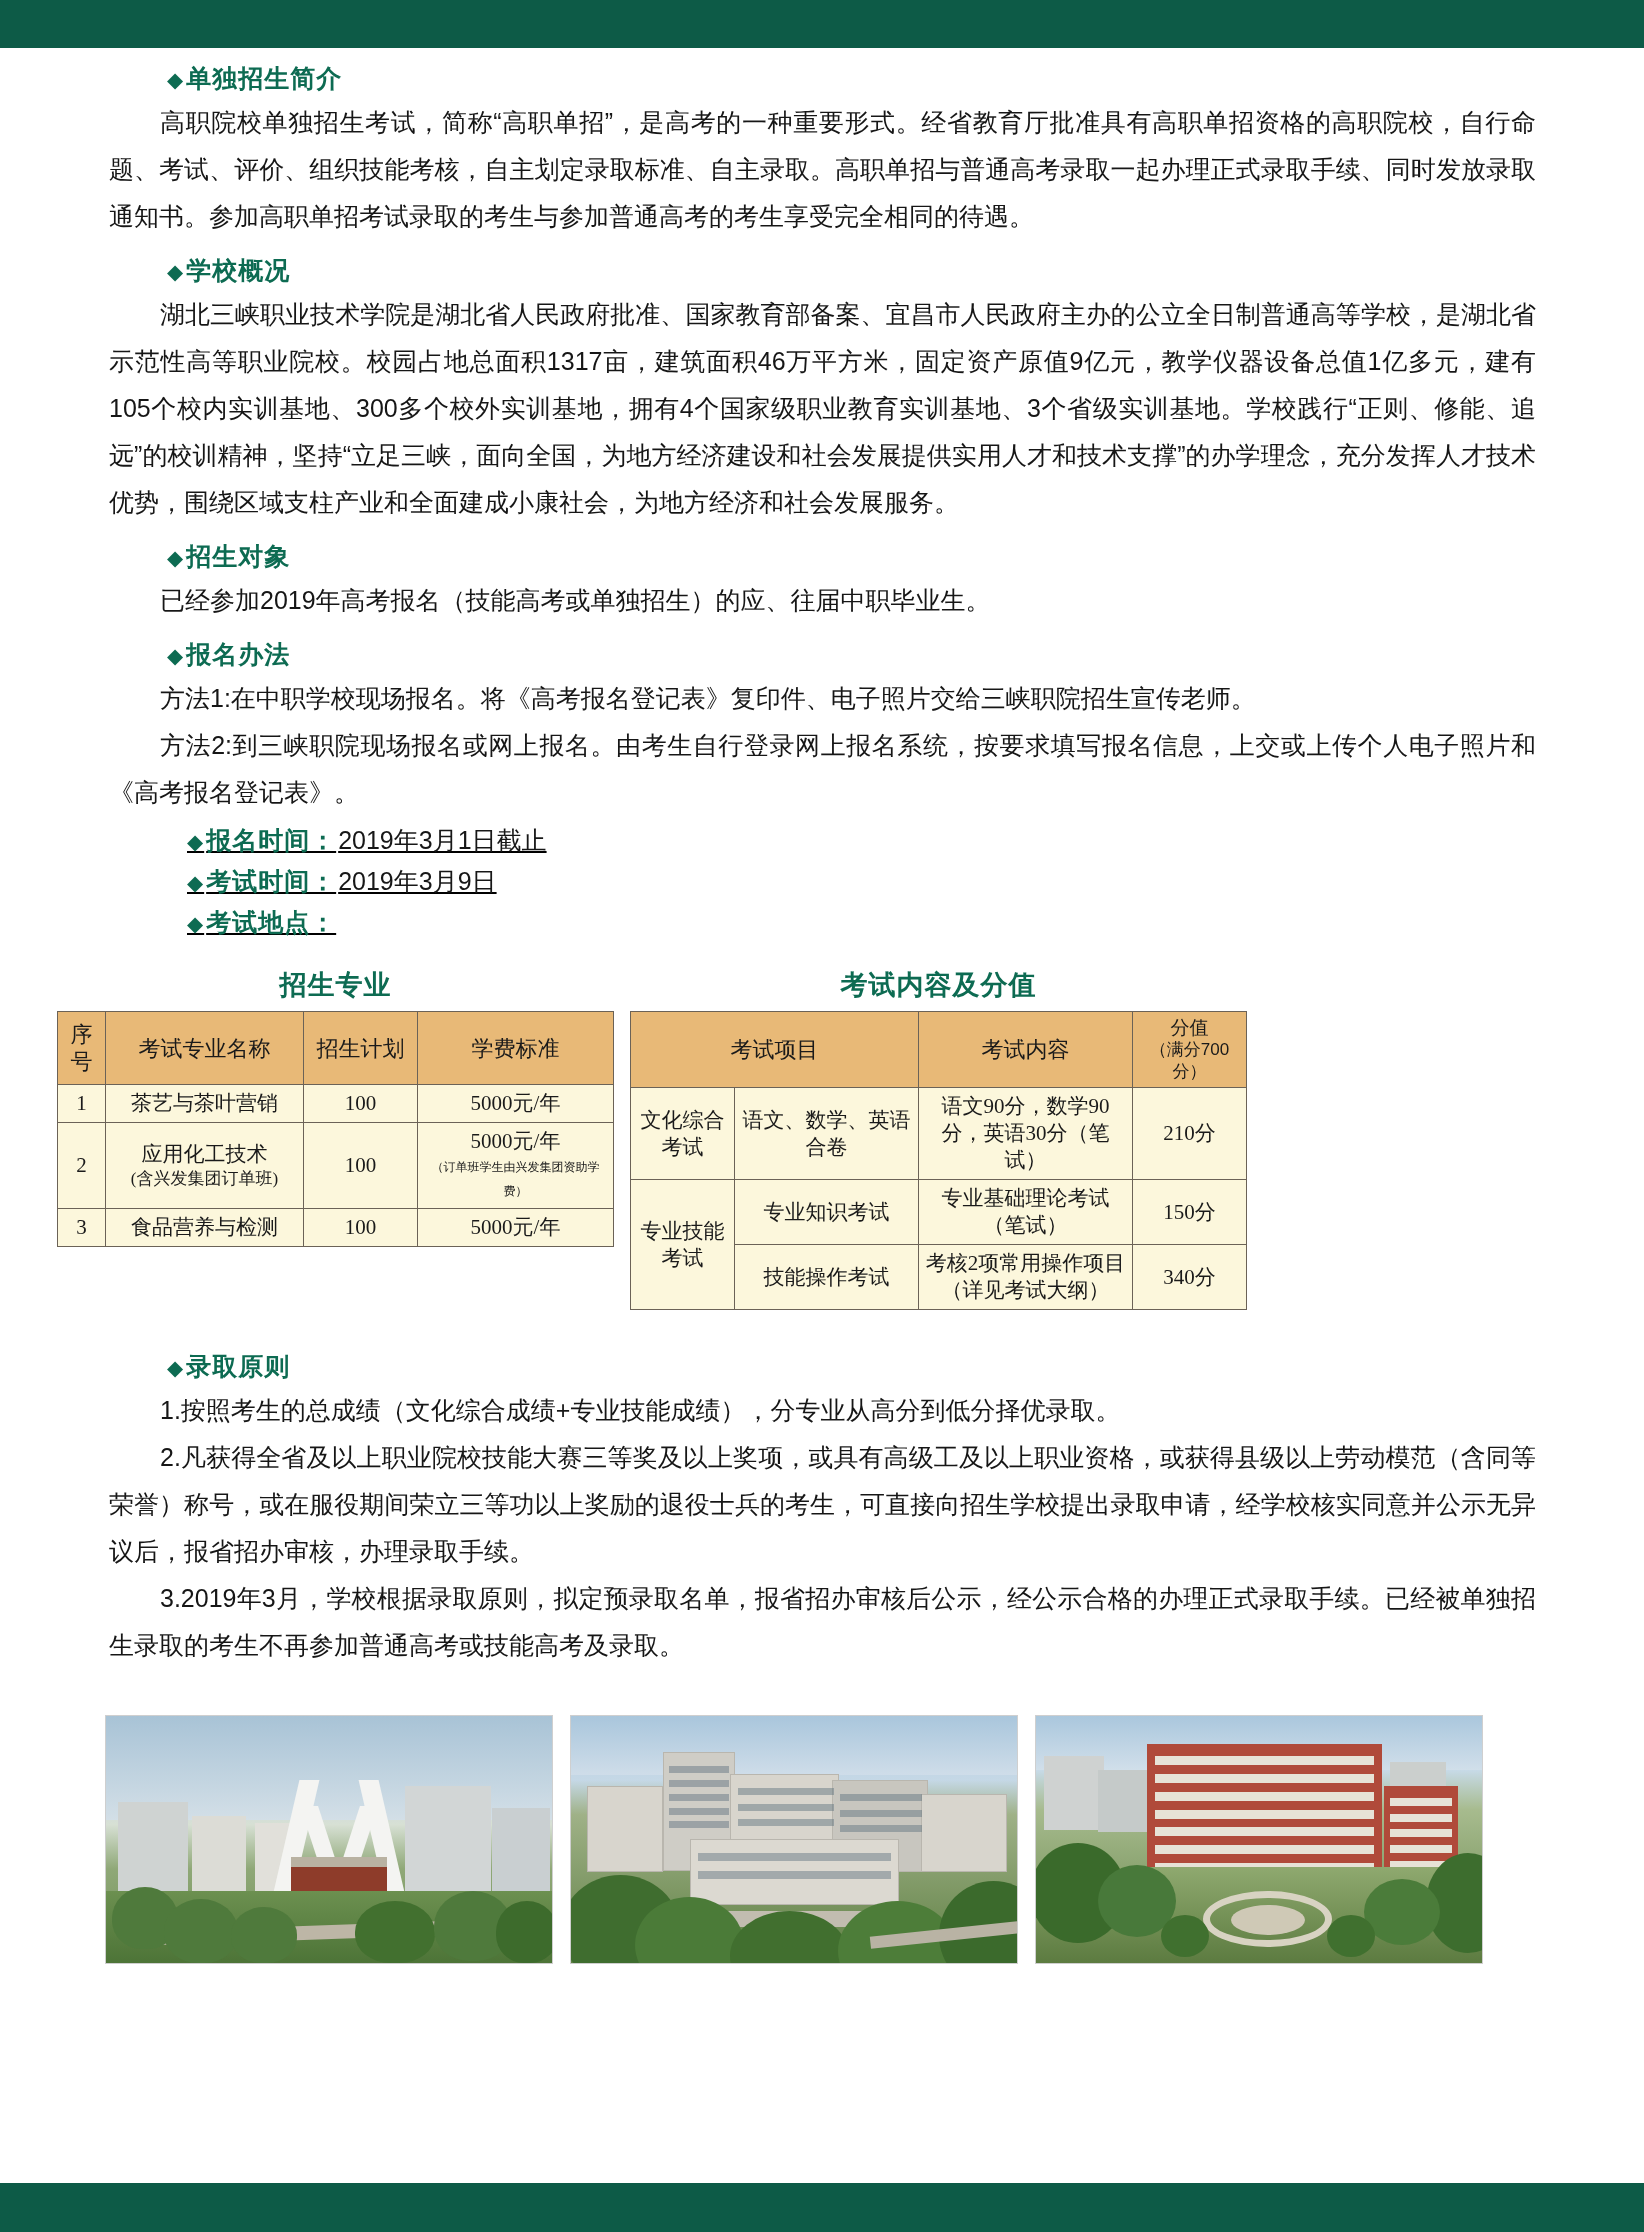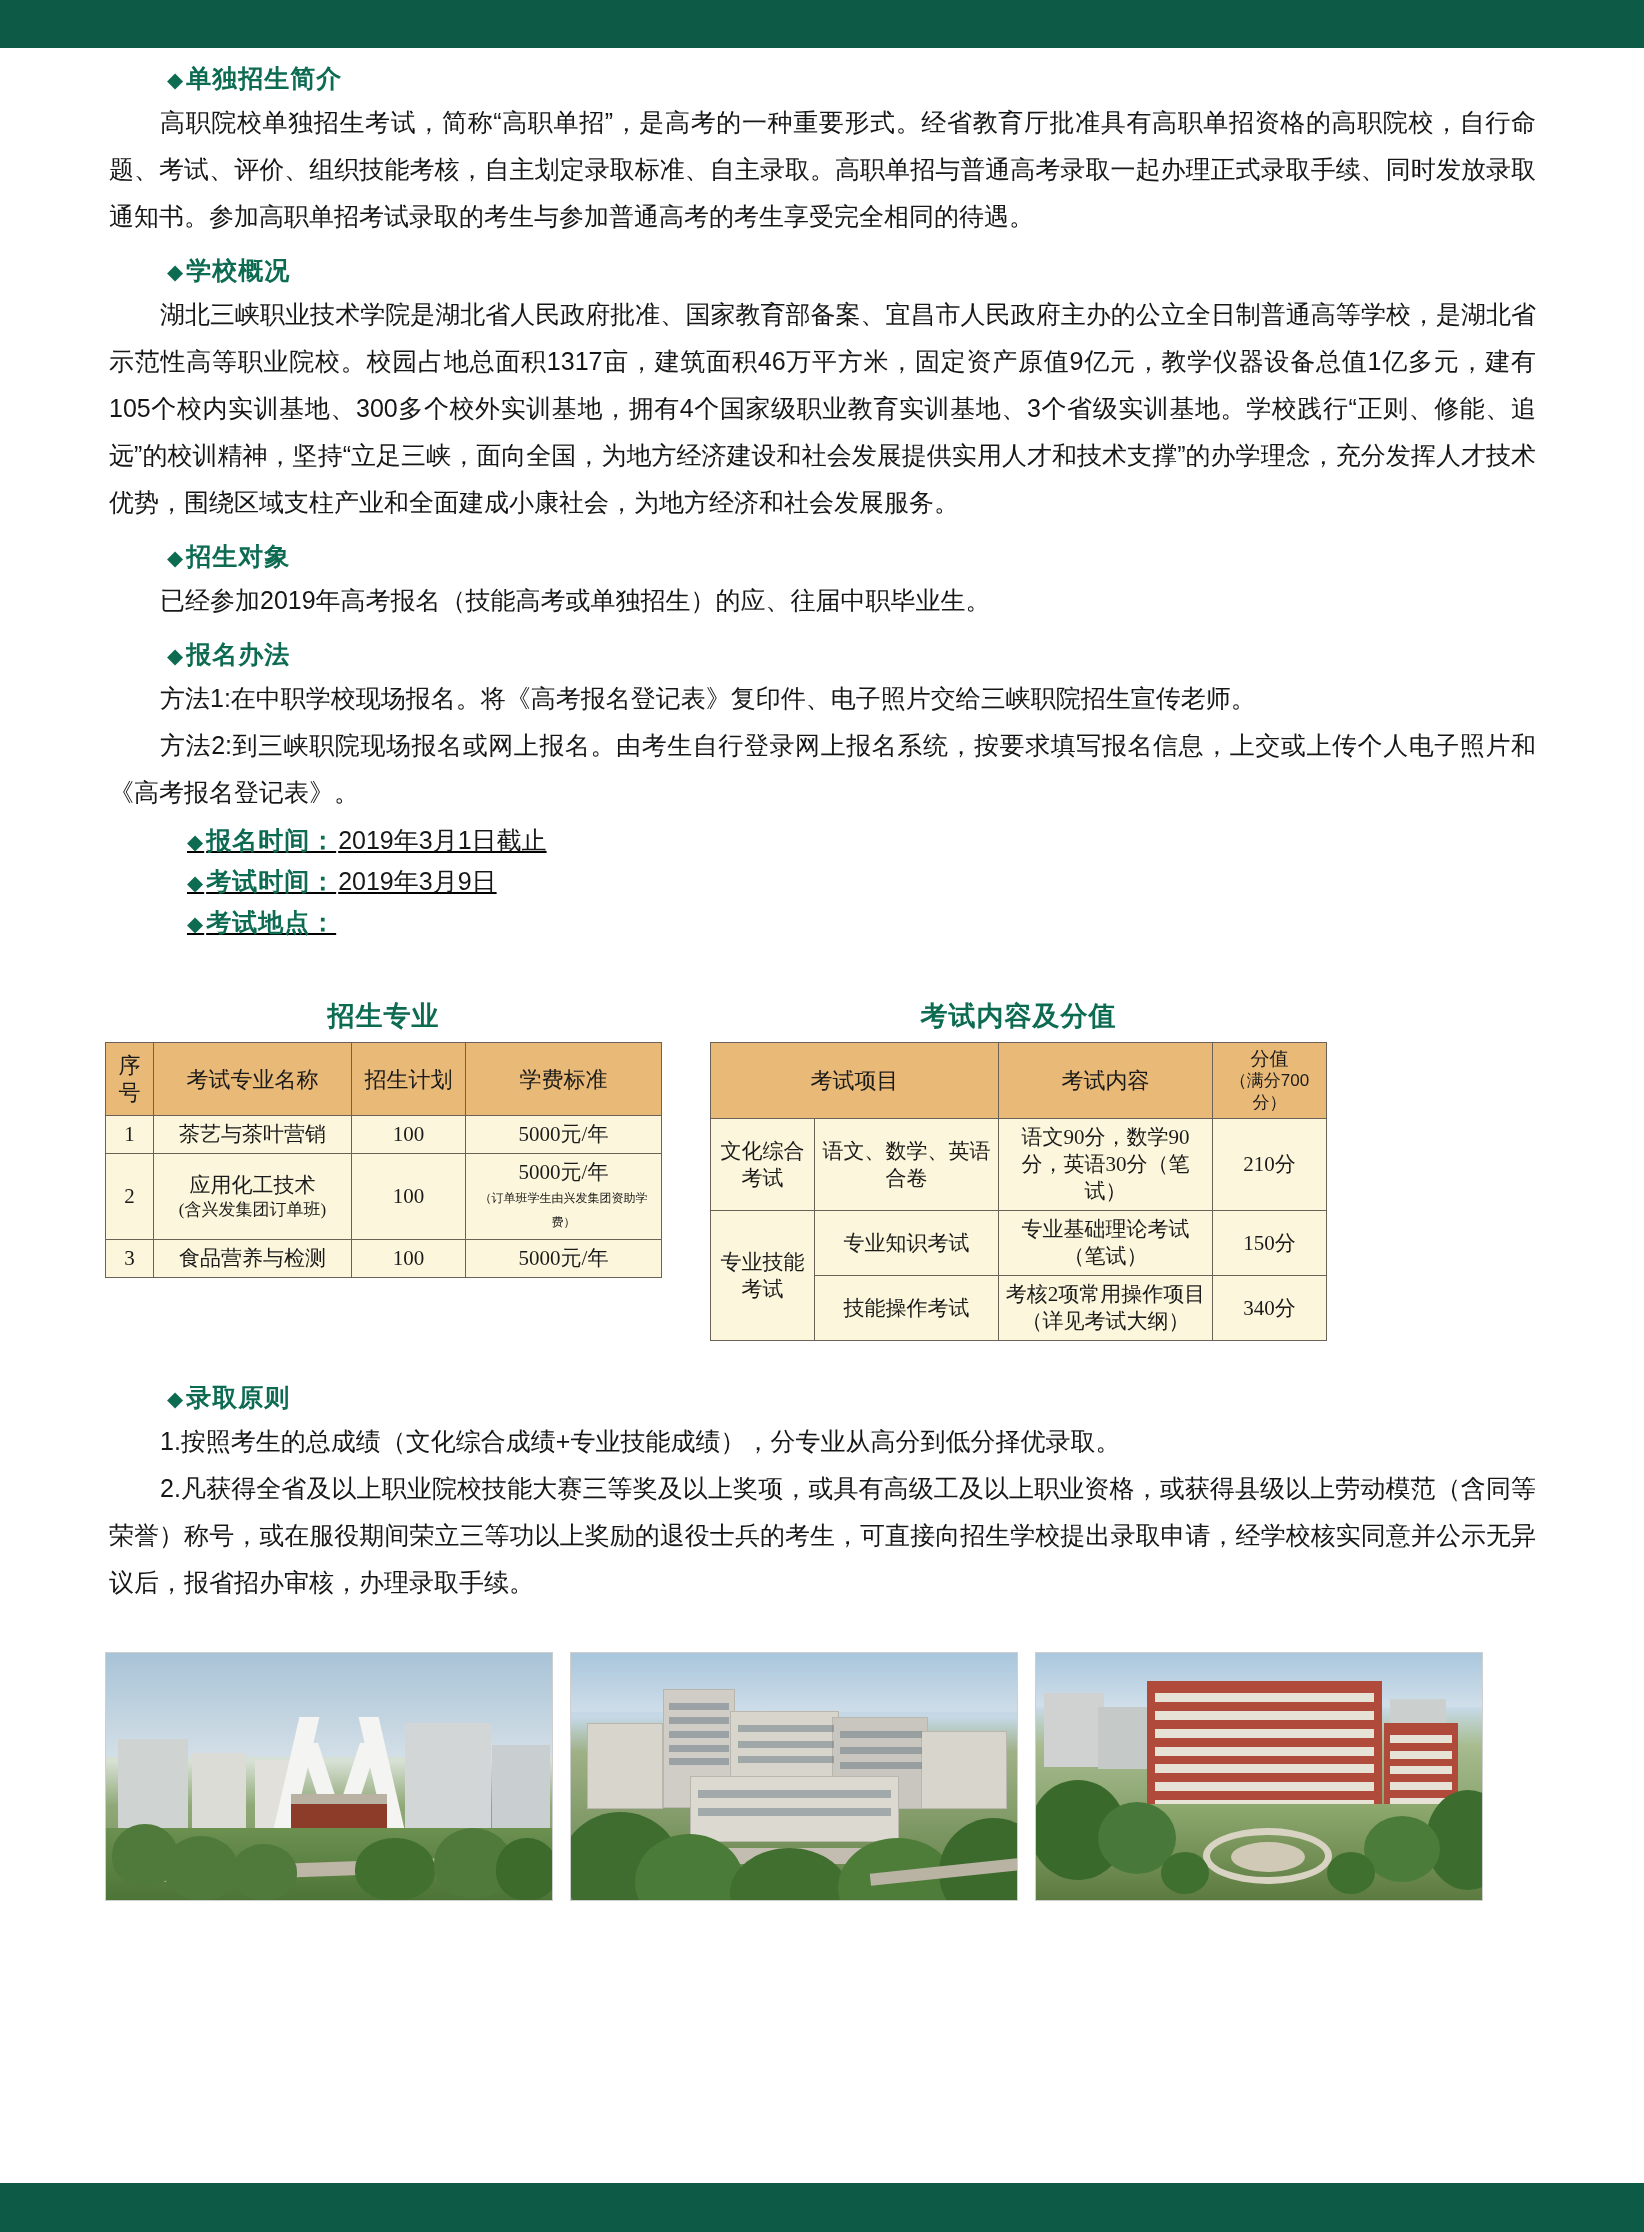--- a/index.html
+++ b/index.html
@@ -51,24 +51,24 @@
     color:#161616;
     text-align:justify;
     text-justify:inter-ideograph;
     text-indent:51px;
     letter-spacing:0px;
   }
 
   
   .tables{
     position:relative;
-    margin-top:59px;
-    padding:0 109px 0 105px;
+    margin-top:28px;
+    padding:0 109px 0 57px;
     display:flex;
-    gap:48px;
+    gap:16px;
     align-items:flex-start;
   }
   .tbl-wrap{ position:relative; }
   .tbl-title{
     color:#0d6b52;
     font-weight:bold;
     font-size:27px;
     text-align:center;
     margin-bottom:8px;
     letter-spacing:1px;
@@ -293,20 +293,21 @@
       </table>
     </div>
 
   </div>
 
   <div class="hd-row" style="margin-top:40px;">
     <span class="hd"><span class="dia">◆</span><span>录取原则</span></span>
   </div>
   <p class="para">1.按照考生的总成绩（文化综合成绩+专业技能成绩），分专业从高分到低分择优录取。</p>
   <p class="para">2.凡获得全省及以上职业院校技能大赛三等奖及以上奖项，或具有高级工及以上职业资格，或获得县级以上劳动模范（含同等荣誉）称号，或在服役期间荣立三等功以上奖励的退役士兵的考生，可直接向招生学校提出录取申请，经学校核实同意并公示无异议后，报省招办审核，办理录取手续。</p>
+  <p class="para">3.2019年3月，学校根据录取原则，拟定预录取名单，报省招办审核后公示，经公示合格的办理正式录取手续。已经被单独招生录取的考生不再参加普通高考或技能高考及录取。</p>
 
   <div class="photos">
 
     <div class="photo p1">
       <div class="sky"></div>
       <div class="bldg b1"></div>
       <div class="bldg b2"></div>
       <div class="bldg b5"></div>
       <div class="bldg b3"></div>
       <div class="bldg b4"></div>

